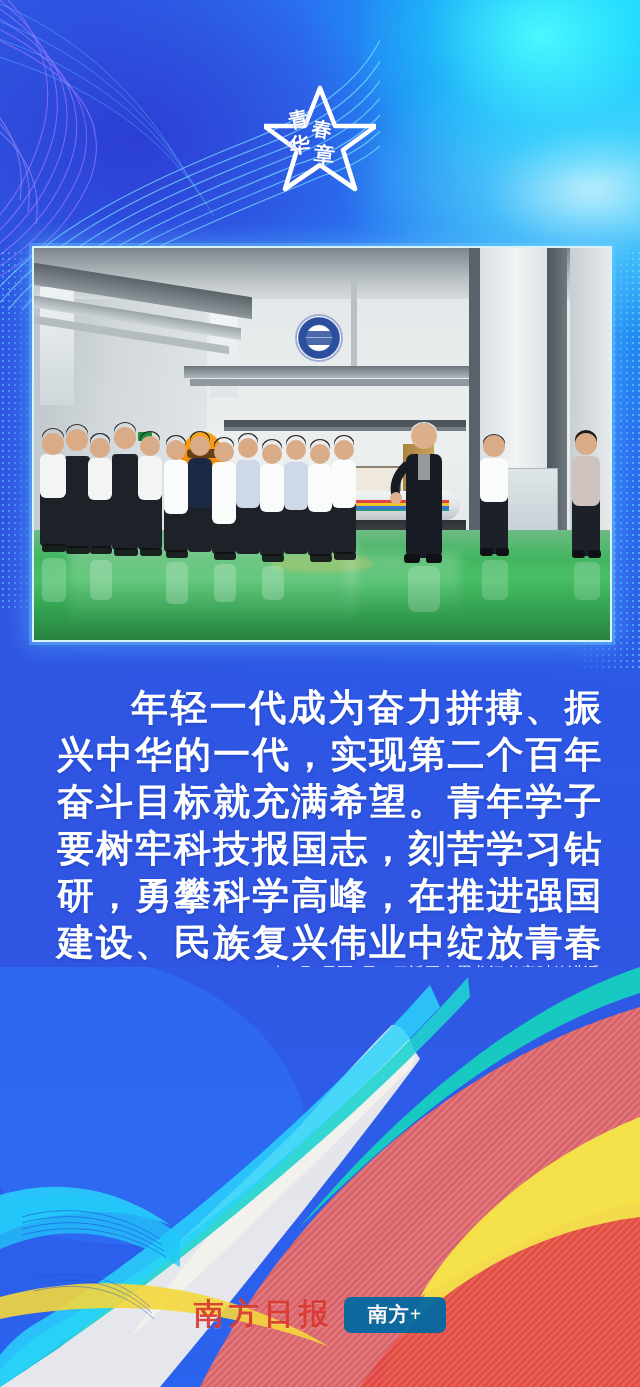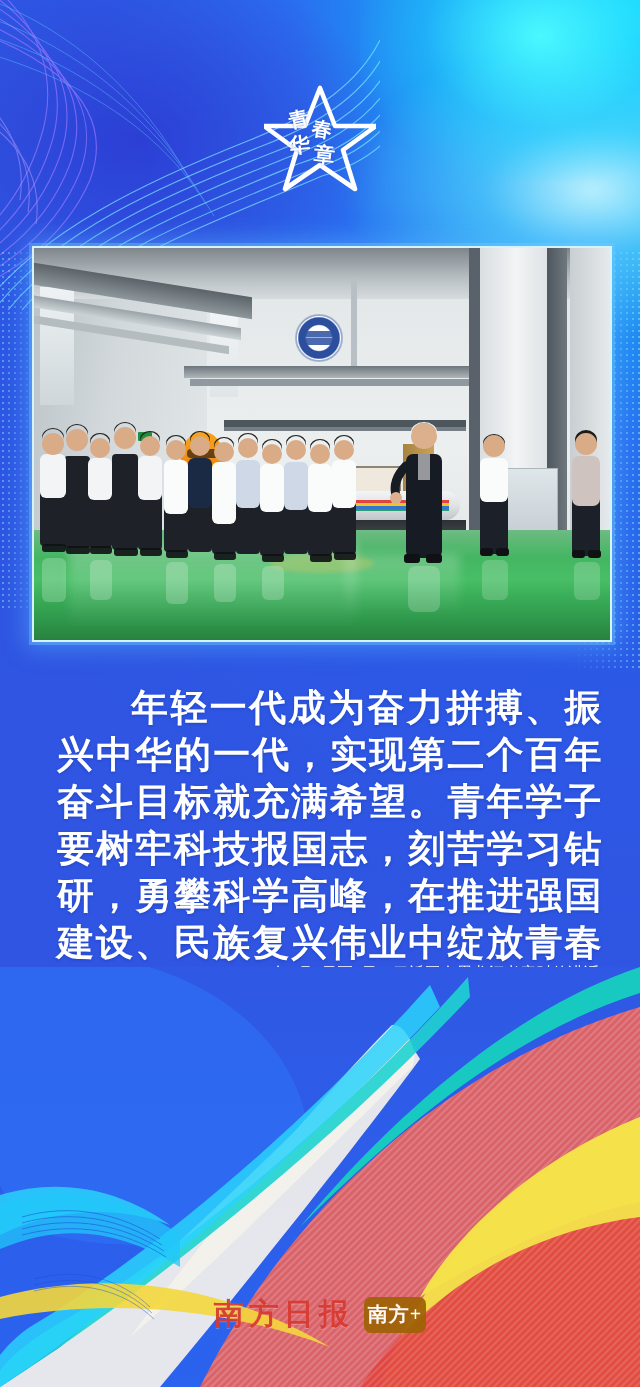--- a/index.html
+++ b/index.html
@@ -134,22 +134,22 @@
   .attrib{position:absolute;right:40px;top:963px;color:#ffffff;
     font-size:15.5px;font-family:"Liberation Serif",serif;letter-spacing:.4px;
     text-shadow:0 1px 2px rgba(10,40,140,.35);}
   
   .ribbons{position:absolute;left:0;bottom:0;width:640px;height:420px;}
   .brand{position:absolute;left:0;right:0;bottom:52px;display:flex;align-items:center;
     justify-content:center;gap:10px;text-align:center;}
   .brand-name{color:#d8392f;font-size:30px;font-weight:700;letter-spacing:5px;
     font-family:"Liberation Serif",serif;opacity:.92;
     text-shadow:0 1px 0 rgba(255,255,255,.25);}
-  .brand-badge{background:#a16207;color:#fff;font-size:20px;font-weight:700;
-    padding:4px 4px 5px;border-radius:7px;letter-spacing:1px;
+  .brand-badge{background:#0369a1;color:#fff;font-size:20px;font-weight:700;
+    padding:4px 24px 5px;border-radius:7px;letter-spacing:1px;
     font-family:"Liberation Serif",serif;opacity:.95;}
 </style>
 </head>
 <body>
 
 <div id="poster">
 
   <div class="bg-base"></div>
   <div class="bg-deepblue-tl"></div>
   <div class="bg-glow-tr"></div>

